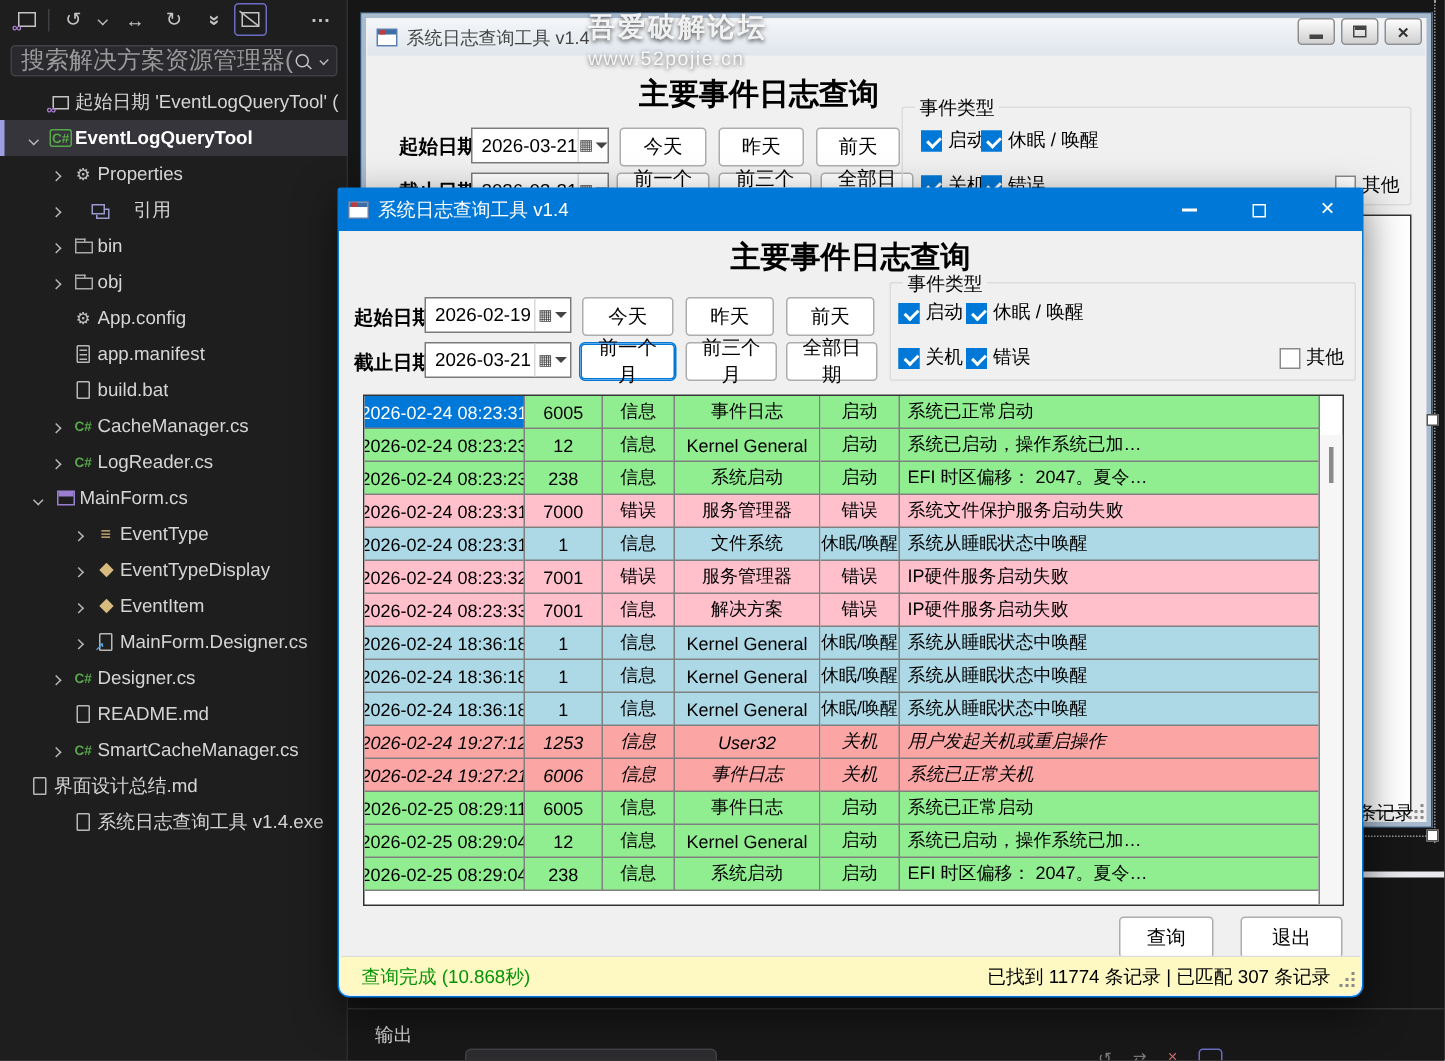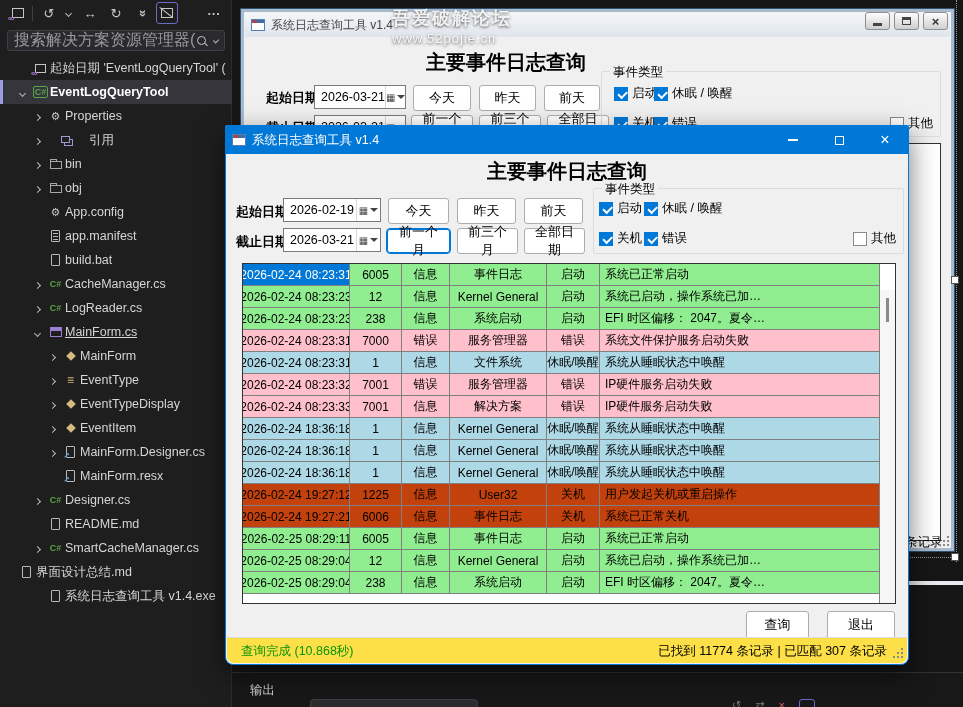--- a/index.html
+++ b/index.html
@@ -108,25 +108,25 @@
   .fg-heading{position:absolute;left:0;top:32px;width:100%;text-align:center;font-size:20px;font-weight:bold;color:#000;}
 
   
   .grid{position:absolute;left:16px;top:137px;width:654px;height:341px;background:#fff;border:1.5px solid #333;overflow:hidden;}
   .grow{display:flex;height:22px;}
   .grow.head{height:26px;font-weight:bold;background:#fff;}
   .gc{border-right:1px solid #808080;border-bottom:1px solid #808080;font-size:12px;display:flex;align-items:center;justify-content:center;overflow:hidden;white-space:nowrap;color:#000;}
   .grow.head .gc{font-size:13px;border-bottom:1.5px solid #404040;}
   .gc.desc{justify-content:flex-start;padding-left:5px;}
   .gc.sel{background:#0078d7 !important;color:#fff;}
-  .bg-green{background:#90ee90;} .bg-blue{background:#add8e6;} .bg-pink{background:#ffc0cb;} .bg-coral{background:#c2410c;}
+  .bg-green{background:#90ee90;} .bg-blue{background:#add8e6;} .bg-pink{background:#ffc0cb;} .bg-coral{background:#fca5a5;font-style:italic;}
   .vscroll{position:absolute;right:0;top:26px;bottom:0;width:16px;background:#f6f6f6;border-left:1px solid #808080;}
   .vthumb{position:absolute;left:6px;top:8px;width:3px;height:24px;background:#8a8a8a;}
 
-  .fg-status{position:absolute;left:1px;right:1px;bottom:1px;height:26px;background:#fde047;border-top:1px solid #dcdcdc;border-radius:0 0 7px 7px;font-size:12.5px;}
+  .fg-status{position:absolute;left:1px;right:1px;bottom:1px;height:26px;background:#fef9c3;border-top:1px solid #dcdcdc;border-radius:0 0 7px 7px;font-size:12.5px;}
   .fs-left{position:absolute;left:14px;top:5px;color:#089408;}
   .fs-right{position:absolute;right:20px;top:5px;color:#000;}
 
   
   .output{position:absolute;left:232px;top:672px;width:731px;height:35px;background:#181818;border-top:1px solid #333;z-index:10;}
   .out-title{position:absolute;left:18px;top:9px;color:#d5d5d5;font-size:12.5px;}
   .out-dd{position:absolute;left:78px;top:26px;width:168px;height:14px;background:#2d2d30;border:1px solid #3f3f46;border-radius:4px;}
   .out-icons{position:absolute;left:500px;top:26px;display:flex;gap:14px;color:#7a7a7a;font-size:11px;align-items:flex-start;}
   .out-x{color:#d06a6a;}
   .out-box{width:16px;height:12px;border:1px solid #6c6cc4;border-radius:3px;}
@@ -232,68 +232,54 @@
           </span>
           <span class="tlabel">CacheManager.cs</span>
         </div>
         <div class="trow" style="padding-left: 29px;">
           <span class="chevslot"><span class="chev right"></span></span>
           <span class="ticoslot">
             <span class="i-cs">C#</span>
           </span>
           <span class="tlabel">LogReader.cs</span>
         </div>
-        <div class="trow" style="padding-left: 29px; text-decoration: underline;">
+        <div class="trow" style="padding-left: 17px;">
           <span class="chevslot"><span class="chev down"></span></span>
           <span class="ticoslot">
             <span class="i-form"></span>
           </span>
           <span class="tlabel">MainForm.cs</span>
         </div>
         <div class="trow" style="padding-left: 44px;">
           <span class="chevslot"><span class="chev right"></span></span>
           <span class="ticoslot">
+            <span class="i-enum">≡</span>
+          </span>
+          <span class="tlabel">EventType</span>
+        </div>
+        <div class="trow" style="padding-left: 44px;">
+          <span class="chevslot"><span class="chev right"></span></span>
+          <span class="ticoslot">
             <span class="i-class"></span>
           </span>
-          <span class="tlabel">MainForm</span>
+          <span class="tlabel">EventTypeDisplay</span>
         </div>
         <div class="trow" style="padding-left: 44px;">
           <span class="chevslot"><span class="chev right"></span></span>
           <span class="ticoslot">
-            <span class="i-enum">≡</span>
-          </span>
-          <span class="tlabel">EventType</span>
+            <span class="i-class"></span>
+          </span>
+          <span class="tlabel">EventItem</span>
         </div>
         <div class="trow" style="padding-left: 44px;">
           <span class="chevslot"><span class="chev right"></span></span>
           <span class="ticoslot">
-            <span class="i-class"></span>
-          </span>
-          <span class="tlabel">EventTypeDisplay</span>
-        </div>
-        <div class="trow" style="padding-left: 44px;">
-          <span class="chevslot"><span class="chev right"></span></span>
-          <span class="ticoslot">
-            <span class="i-class"></span>
-          </span>
-          <span class="tlabel">EventItem</span>
-        </div>
-        <div class="trow" style="padding-left: 44px;">
-          <span class="chevslot"><span class="chev right"></span></span>
-          <span class="ticoslot">
             <span class="i-filearrow"></span>
           </span>
           <span class="tlabel">MainForm.Designer.cs</span>
-        </div>
-        <div class="trow" style="padding-left: 44px;">
-          <span class="chevslot"></span>
-          <span class="ticoslot">
-            <span class="i-filearrow"></span>
-          </span>
-          <span class="tlabel">MainForm.resx</span>
         </div>
         <div class="trow" style="padding-left: 29px;">
           <span class="chevslot"><span class="chev right"></span></span>
           <span class="ticoslot">
             <span class="i-cs">C#</span>
           </span>
           <span class="tlabel">Designer.cs</span>
         </div>
         <div class="trow" style="padding-left: 29px;">
           <span class="chevslot"></span>
@@ -554,21 +540,21 @@
         <div class="grow">
           <div class="gc bg-blue" style="width: 107px;">2026-02-24 18:36:18</div>
           <div class="gc bg-blue" style="width: 52px;">1</div>
           <div class="gc bg-blue" style="width: 48px;">信息</div>
           <div class="gc bg-blue" style="width: 97px;">Kernel General</div>
           <div class="gc bg-blue" style="width: 53px;">休眠/唤醒</div>
           <div class="gc bg-blue desc" style="width: 280px;">系统从睡眠状态中唤醒</div>
         </div>
         <div class="grow">
           <div class="gc bg-coral" style="width: 107px;">2026-02-24 19:27:12</div>
-          <div class="gc bg-coral" style="width: 52px;">1225</div>
+          <div class="gc bg-coral" style="width: 52px;">1253</div>
           <div class="gc bg-coral" style="width: 48px;">信息</div>
           <div class="gc bg-coral" style="width: 97px;">User32</div>
           <div class="gc bg-coral" style="width: 53px;">关机</div>
           <div class="gc bg-coral desc" style="width: 280px;">用户发起关机或重启操作</div>
         </div>
         <div class="grow">
           <div class="gc bg-coral" style="width: 107px;">2026-02-24 19:27:21</div>
           <div class="gc bg-coral" style="width: 52px;">6006</div>
           <div class="gc bg-coral" style="width: 48px;">信息</div>
           <div class="gc bg-coral" style="width: 97px;">事件日志</div>

